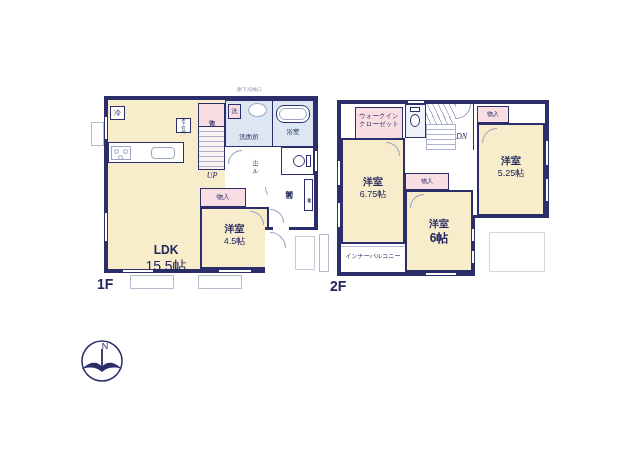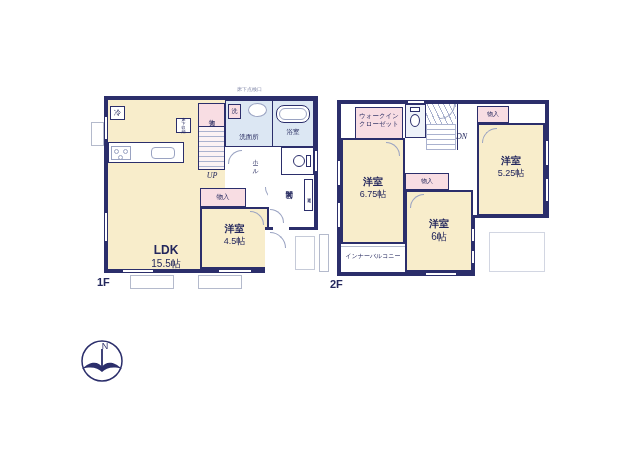--- a/index.html
+++ b/index.html
@@ -23,21 +23,21 @@
         border-left:1px solid #2b2e6b;border-right:1px solid #2b2e6b;}
   .winh{height:4px;border-left:1px solid #2b2e6b;border-right:1px solid #2b2e6b;
         border-top:1px solid #2b2e6b;border-bottom:1px solid #2b2e6b;}
   .arc{position:absolute;box-sizing:border-box;}
   .arc-tl{border-top:1px solid #9aa3c2;border-left:1px solid #9aa3c2;border-top-left-radius:100%;}
   .arc-tr{border-top:1px solid #9aa3c2;border-right:1px solid #9aa3c2;border-top-right-radius:100%;}
   .arc-bl{border-bottom:1px solid #9aa3c2;border-left:1px solid #9aa3c2;border-bottom-left-radius:100%;}
   .arc-br{border-bottom:1px solid #9aa3c2;border-right:1px solid #9aa3c2;border-bottom-right-radius:100%;}
   .gray-step{position:absolute;box-sizing:border-box;border:1px solid #b4bacc;background:#fff;}
   .treads-v{background-image:repeating-linear-gradient(to bottom,transparent 0,transparent 4px,#aab2cf 4px,#aab2cf 5px);}
-  .floor-tag{font-size:11px;font-weight:bold;color:#23275d;}
+  .floor-tag{font-size:14px;font-weight:bold;color:#23275d;}
   .tiny-wrap{display:flex;align-items:center;justify-content:center;width:100%;height:100%;}
 </style>
 </head>
 <body>
 
 <div class="page">
 
   <div class="abs" style="left:237px;top:86px;font-size:5px;color:#8087a8;">床下点検口</div>
 
   <div class="gray-step" style="left:91px;top:122px;width:13px;height:24px;"></div>
@@ -125,21 +125,21 @@
     <div class="room cream" style="left:92px;top:107px;width:69px;height:62px;">
       <div class="lbl" style="left:0;right:0;top:14px;">
         <div class="b" style="font-size:10px;">洋室</div>
         <div style="font-size:9px;">4.5帖</div>
       </div>
       <div class="arc arc-tr" style="right:3px;top:2px;width:14px;height:14px;"></div>
     </div>
 
     <div class="lbl" style="left:18px;top:98px;width:80px;margin-top:45px;">
       <div class="b" style="font-size:12px;">LDK</div>
-      <div style="font-size:10px;">15.5帖</div>
+      <div style="font-size:14px;">15.5帖</div>
     </div>
 
     <div class="room white" style="right:-4px;bottom:-4px;width:53px;height:46px;border-top:3px solid #2b2e6b;">
       <div class="abs" style="left:8px;top:-3px;width:16px;height:3px;background:#fff;"></div>
       <div class="arc arc-tr" style="left:5px;top:2px;width:16px;height:16px;"></div>
       <div class="abs" style="right:3px;bottom:3px;width:20px;height:34px;border:1px solid #c5cad8;"></div>
     </div>
 
     <div class="win winv" style="left:-4px;top:16px;height:24px;"></div>
     <div class="win winv" style="left:-4px;top:112px;height:30px;"></div>
@@ -156,21 +156,21 @@
         <div>ウォークイン</div>
         <div>クローゼット</div>
       </div>
     </div>
 
     <div class="room" style="left:64px;top:0;width:21px;height:34px;background:#eef2f9;border:1.5px solid #2b2e6b;">
       <div class="abs" style="left:4px;top:2px;width:10px;height:5px;border:1px solid #2b2e6b;background:#fff;"></div>
       <div class="abs" style="left:4px;top:9px;width:10px;height:13px;border:1px solid #2b2e6b;border-radius:50%;background:#fff;"></div>
     </div>
 
-    <div class="room" style="left:85px;top:0;width:32px;height:46px;background:#fff;border-right:1.5px solid #2b2e6b;">
+    <div class="room" style="left:85px;top:0;width:48px;height:46px;background:#fff;border-right:1.5px solid #2b2e6b;">
       <div class="abs treads-v" style="left:0;bottom:0;width:30px;height:26px;border:1px solid #aab2cf;"></div>
       <div class="abs" style="left:0;top:0;width:30px;height:20px;
            background-image:repeating-linear-gradient(65deg,transparent 0,transparent 4px,#aab2cf 4px,#aab2cf 5px);"></div>
       <div class="lbl updn" style="left:30px;top:28px;">DN</div>
       <div class="arc arc-br" style="right:2px;top:0;width:15px;height:15px;"></div>
     </div>
 
     <div class="room pink" style="left:136px;top:2px;width:32px;height:17px;">
       <div class="tiny-wrap">
           <span style="font-size:6px;">物入</span>
@@ -195,21 +195,21 @@
 
     <div class="room pink" style="left:64px;top:69px;width:44px;height:17px;">
       <div class="tiny-wrap">
           <span style="font-size:6px;">物入</span>
         </div>
     </div>
 
     <div class="room cream" style="left:64px;top:86px;width:68px;height:82px;">
       <div class="lbl" style="left:0;right:0;top:26px;">
         <div class="b" style="font-size:10px;">洋室</div>
-        <div style="font-size:10px;">6帖</div>
+        <div style="font-size:12px;font-weight:bold;">6帖</div>
       </div>
       <div class="arc arc-tl" style="left:3px;top:2px;width:14px;height:14px;"></div>
     </div>
 
     <div class="room white" style="left:0;top:142px;width:64px;height:26px;border-top:1px solid #b4bacc;">
       <div class="lbl" style="left:0;right:0;top:6px;font-size:6px;">インナーバルコニー</div>
     </div>
 
     <div class="room white" style="right:-4px;bottom:-4px;width:77px;height:61px;border-left:3px solid #2b2e6b;border-top:3px solid #2b2e6b;">
       <div class="win winv" style="left:-4px;top:10px;height:14px;"></div>

